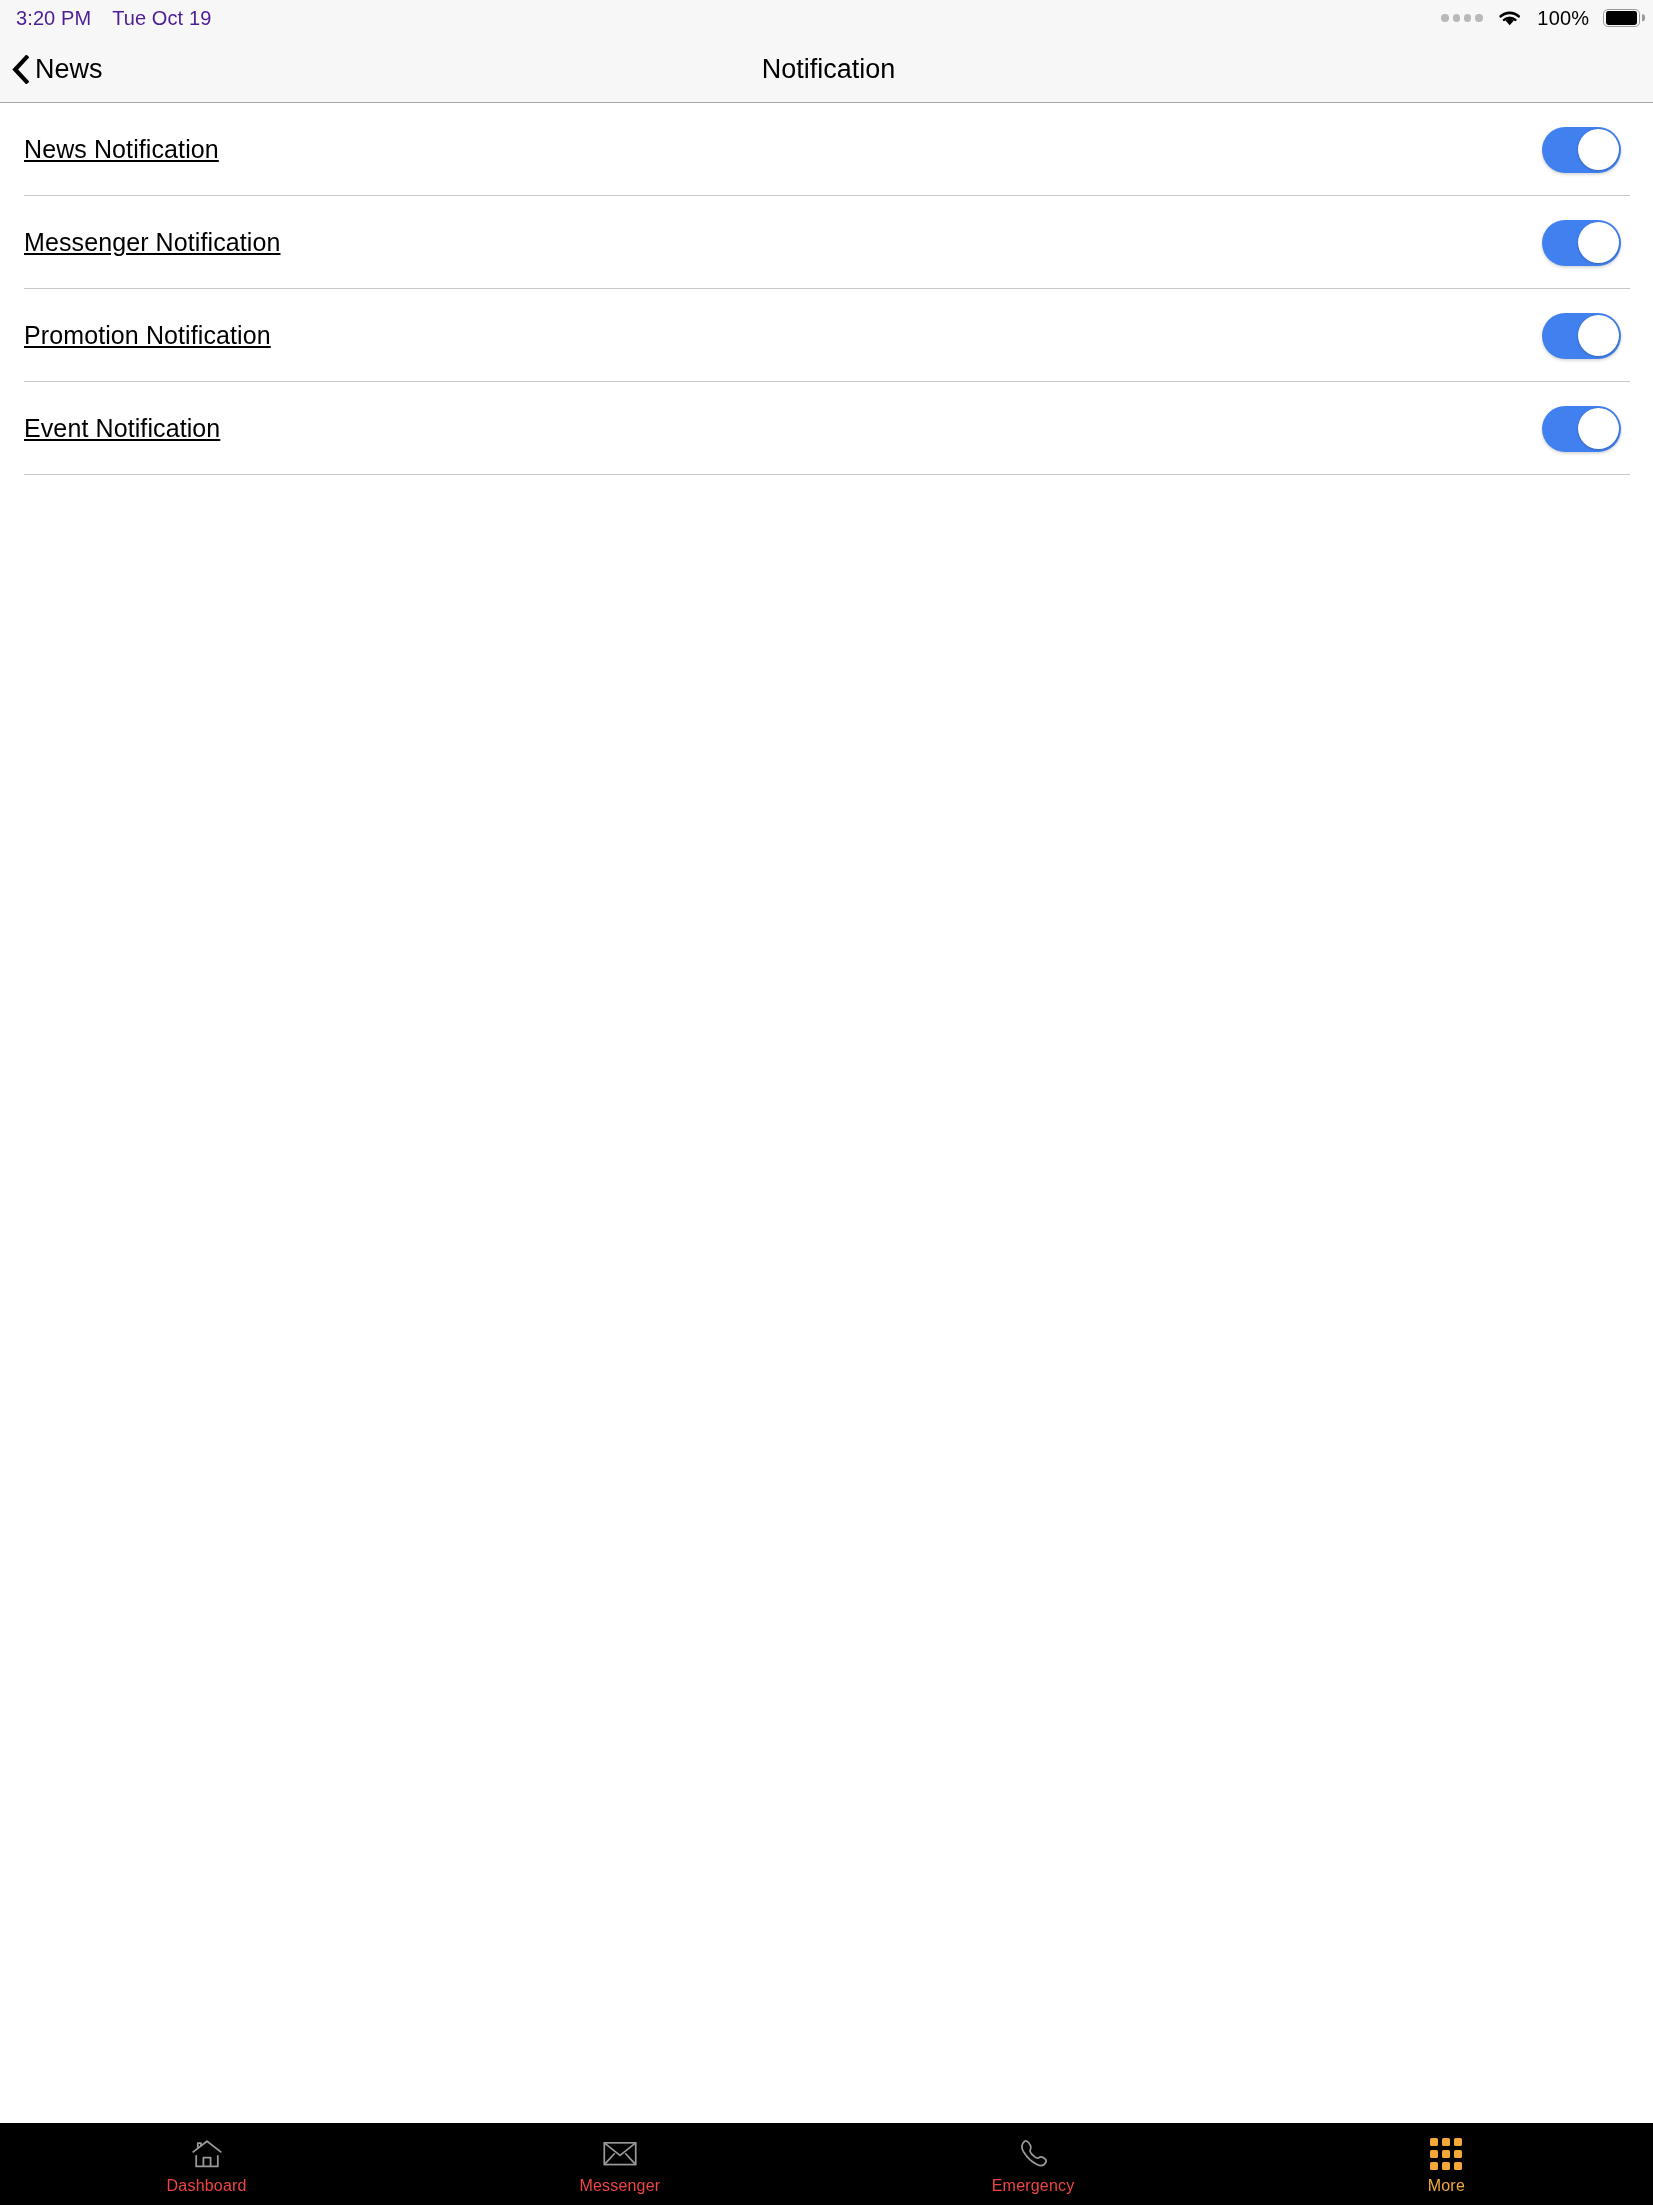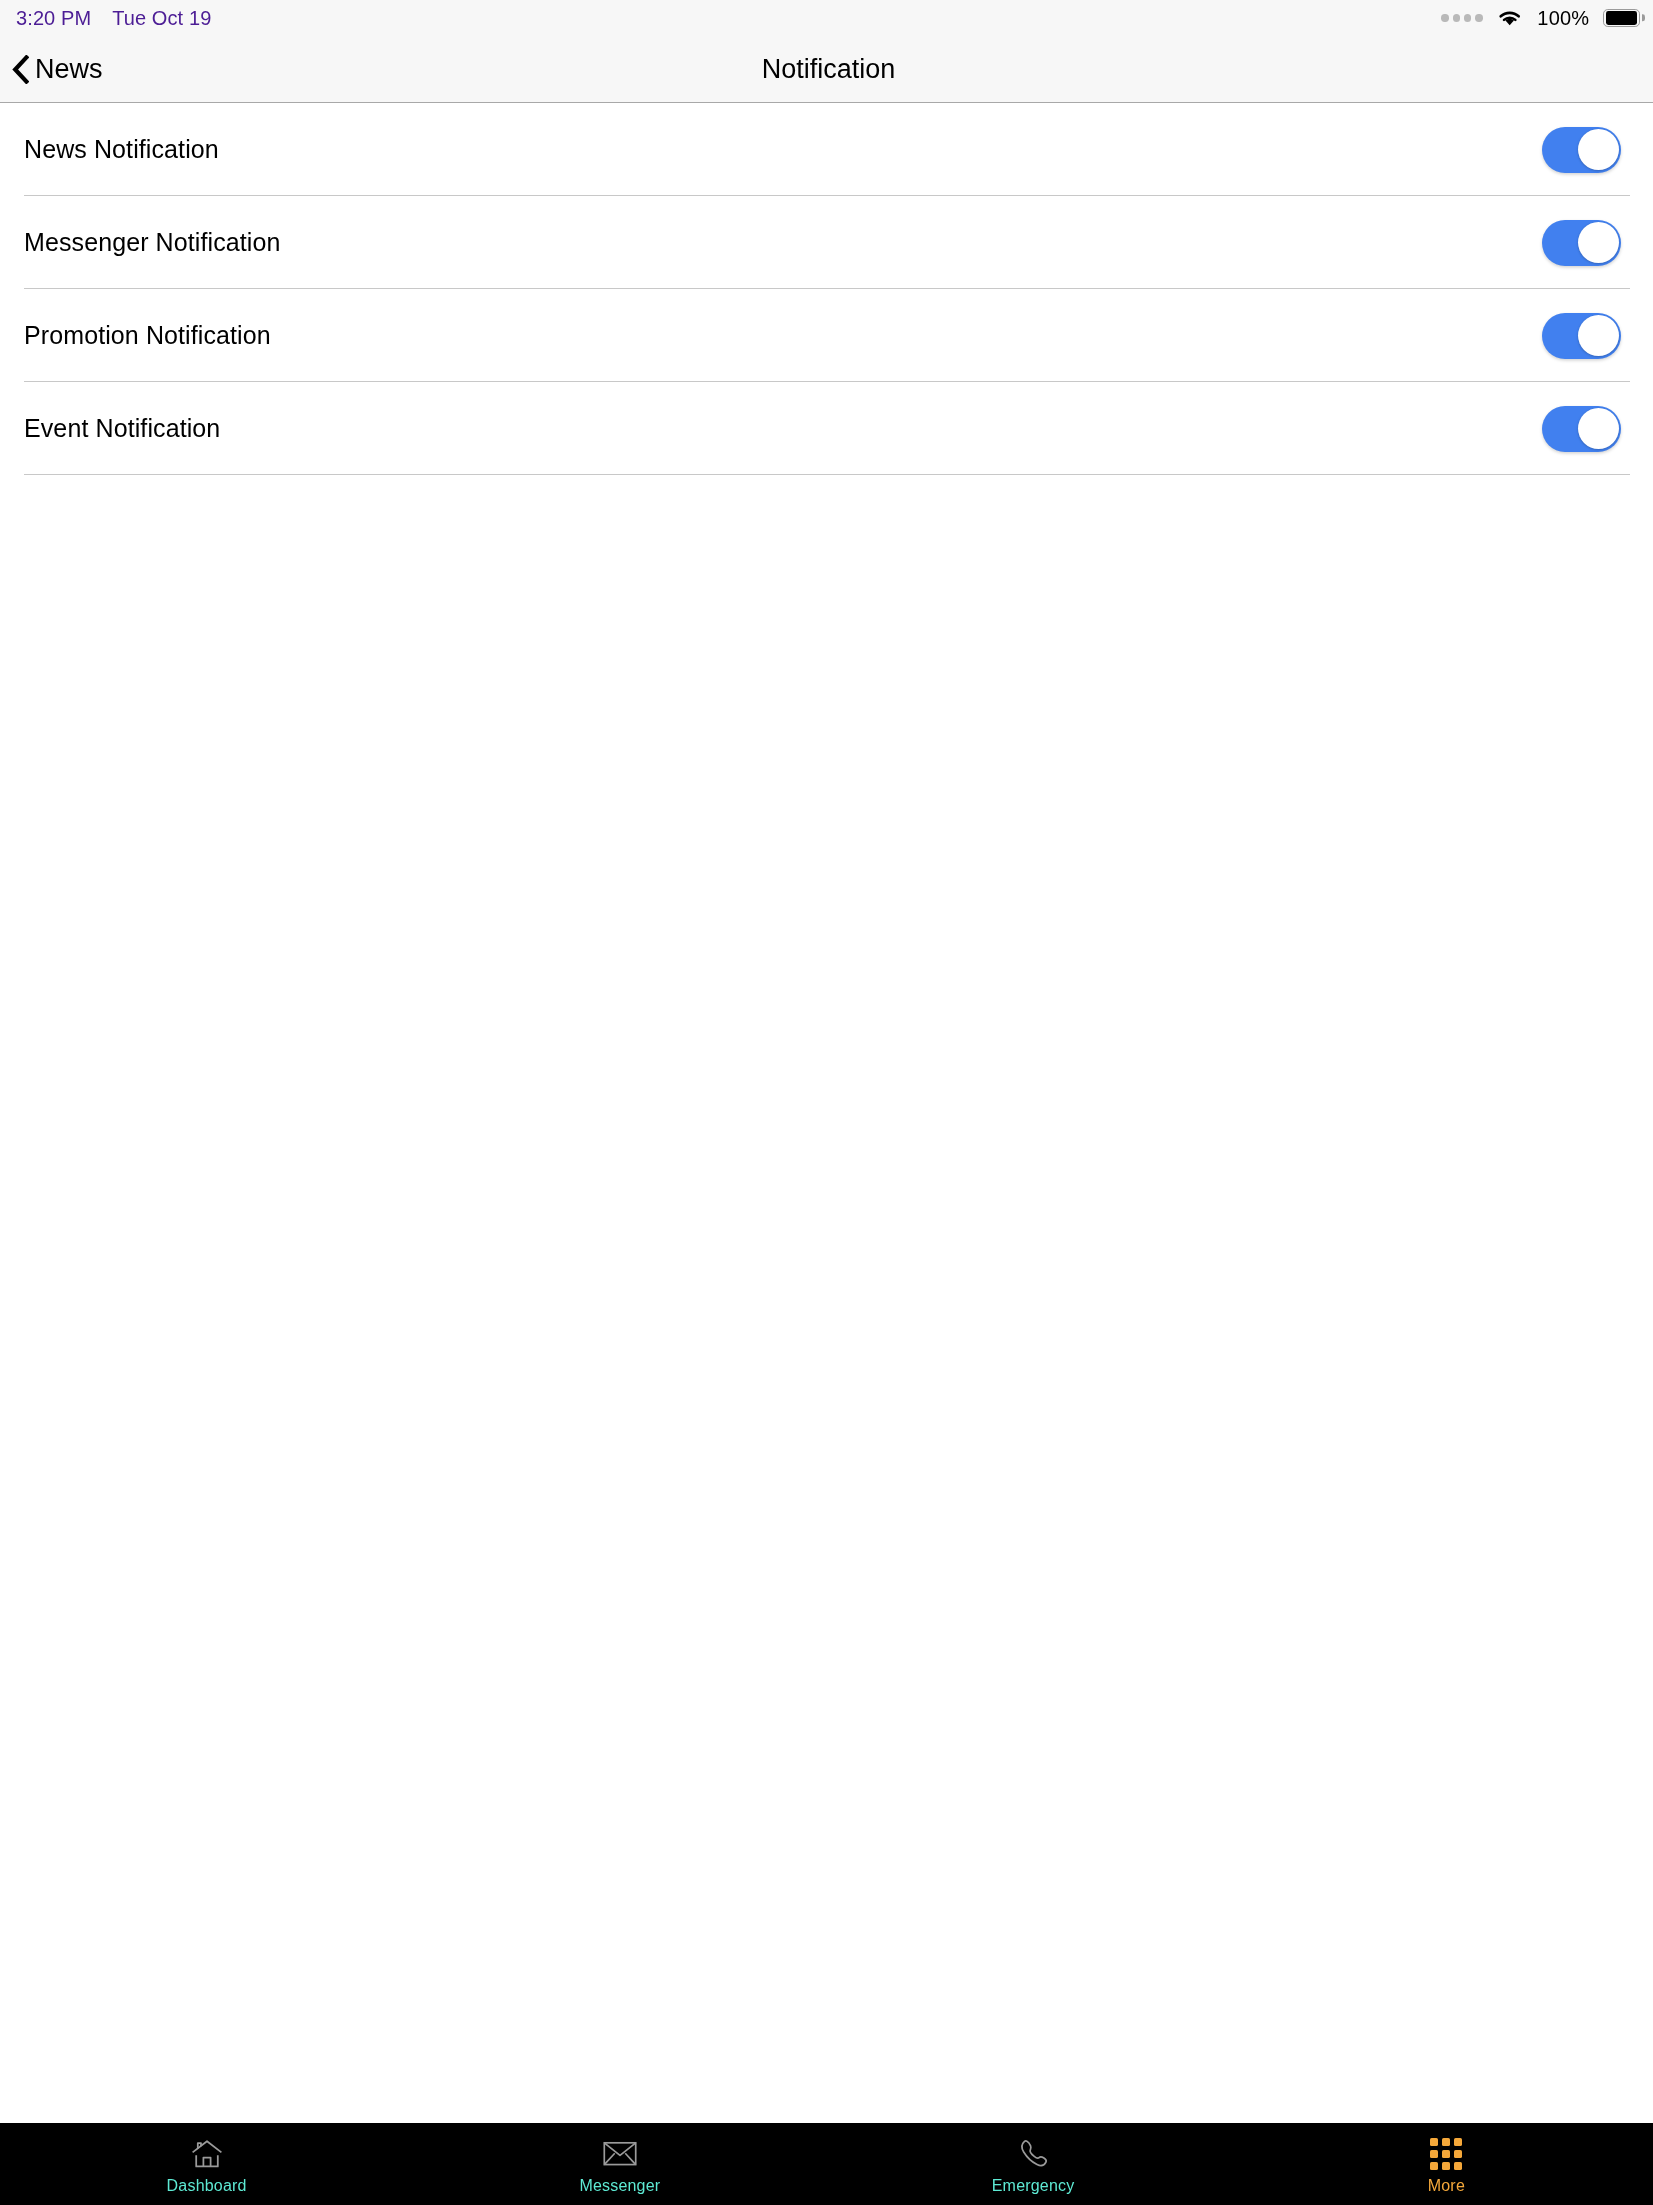--- a/index.html
+++ b/index.html
@@ -136,20 +136,21 @@
 
   
   .content {
     flex:1 1 auto;
     background:#ffffff;
     overflow:hidden;
   }
   .settings-list {
     width:100%;
     padding-top:0;
+    text-decoration:underline;
   }
   .setting-row {
     position:relative;
     height:93px;
     display:flex;
     align-items:center;
     justify-content:space-between;
     padding:0 32px 0 24px;
     background:#ffffff;
     cursor:default;
@@ -218,21 +219,21 @@
   }
   .tab-icon {
     display:flex;
     align-items:center;
     justify-content:center;
     height:34px;
   }
   .tab-icon svg { display:block; }
   .tab-label {
     font-size:16px;
-    color:#5eead4;
+    color:#ef4444;
     line-height:1;
     font-weight:400;
     letter-spacing:0.2px;
   }
   .tab-item.active .tab-label { color:#f5a83a; }
 
   .grid-icon {
     display:grid;
     grid-template-columns:repeat(3, 8px);
     grid-template-rows:repeat(3, 8px);

